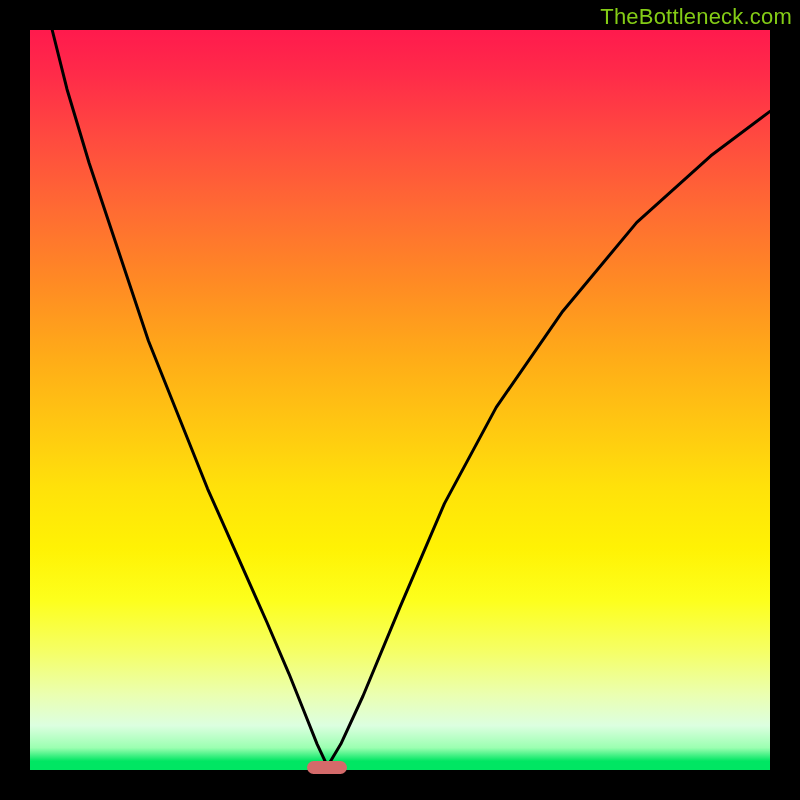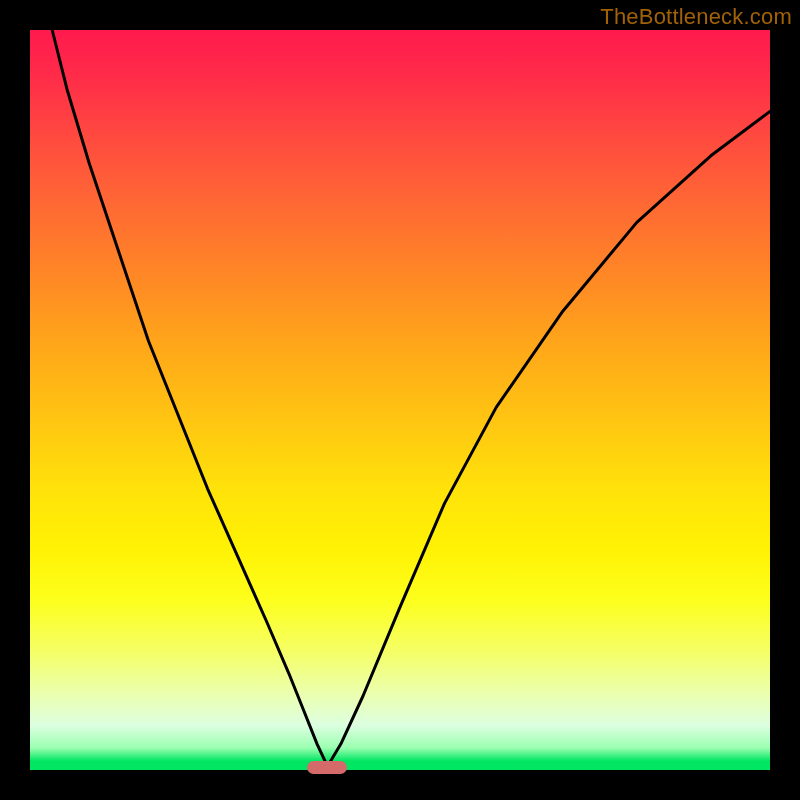--- a/index.html
+++ b/index.html
@@ -56,21 +56,21 @@
     position: absolute;
     width: 40px;
     height: 13px;
     border-radius: 7px;
     background: #d46a6a;
   }
   .watermark {
     position: absolute;
     top: 4px;
     right: 8px;
-    color: #a16207;
+    color: #84cc16;
     font-size: 22px;
     letter-spacing: 0.2px;
   }
 </style>
 </head>
 <body>
 
 <div class="frame">
 
   <div class="watermark">TheBottleneck.com</div>

